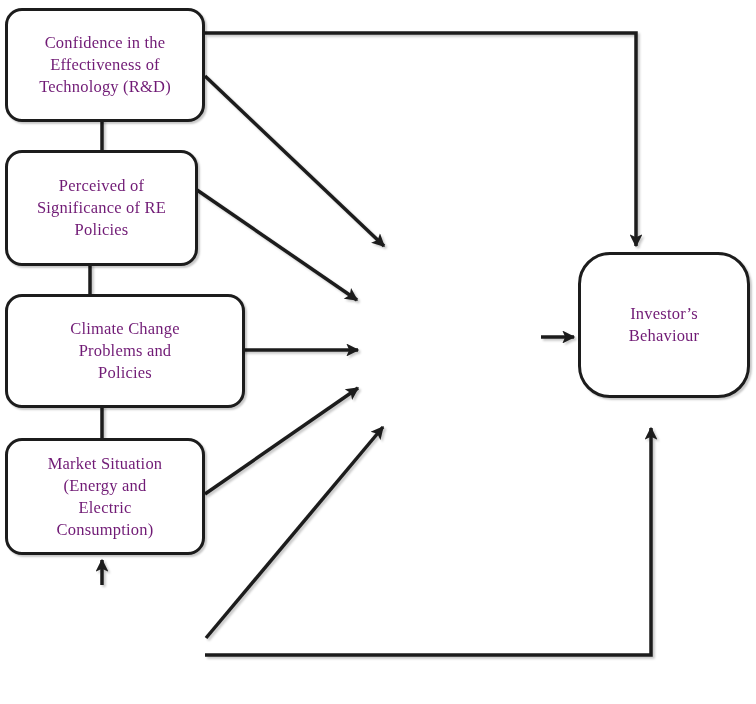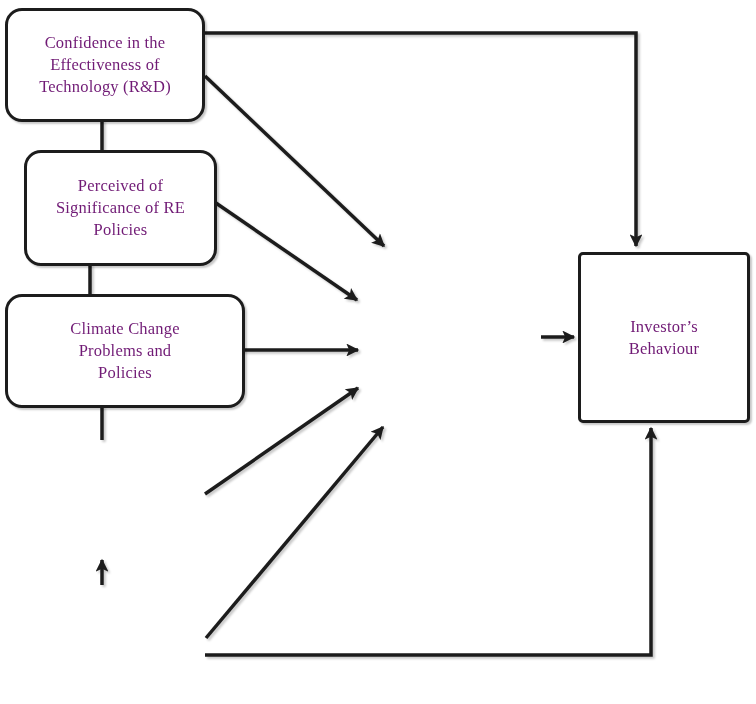--- a/index.html
+++ b/index.html
@@ -31,27 +31,27 @@
     white-space: pre-line;
     font-size: 16.5px;
     line-height: 22px;
     color: #701a75;
     letter-spacing: 0.2px;
     padding: 2px 6px;
   }
   
   .node.src { border-radius: 17px; }
   #node-confidence { left: 5px;  top: 8px;   width: 200px; height: 114px; }
-  #node-policies   { left: 5px;  top: 150px; width: 193px; height: 116px; margin-left: 19px; }
+  #node-policies   { left: 5px;  top: 150px; width: 193px; height: 116px; }
   #node-climate    { left: 5px;  top: 294px; width: 240px; height: 114px; }
   #node-market     { left: 5px;  top: 438px; width: 200px; height: 117px; }
   #node-economic   { left: 5px;  top: 583px; width: 200px; height: 114px; }
   
   #node-capacity   { left: 362px; top: 253px; width: 176px; height: 170px; border-radius: 32px; }
-  #node-investor   { left: 578px; top: 252px; width: 172px; height: 171px; border-radius: 5px; }
+  #node-investor   { left: 578px; top: 252px; width: 172px; height: 146px; border-radius: 32px; }
 </style>
 </head>
 <body>
 
 <div class="canvas">
 
   <svg class="connectors" viewBox="0 0 756 704" xmlns="http://www.w3.org/2000/svg">
     <defs>
       <marker id="arrow" viewBox="0 0 10 10" refX="9" refY="5" markerWidth="4.2" markerHeight="3.7" orient="auto-start-reverse">
         <path d="M0,0 L10,5 L0,10 L2.2,5 z" fill="#1c1c1c"></path>
@@ -94,20 +94,26 @@
 Significance of RE
 Policies</span>
   </div>
 
   <div class="node src" id="node-climate">
     <span class="label">Climate Change
 Problems and
 Policies</span>
   </div>
 
+  <div class="node src" id="node-market">
+    <span class="label">Market Situation
+(Energy and
+Electric
+Consumption)</span>
+  </div>
 
 
 
   <div class="node" id="node-investor">
     <span class="label">Investor’s
 Behaviour</span>
   </div>
 
 </div>
 

